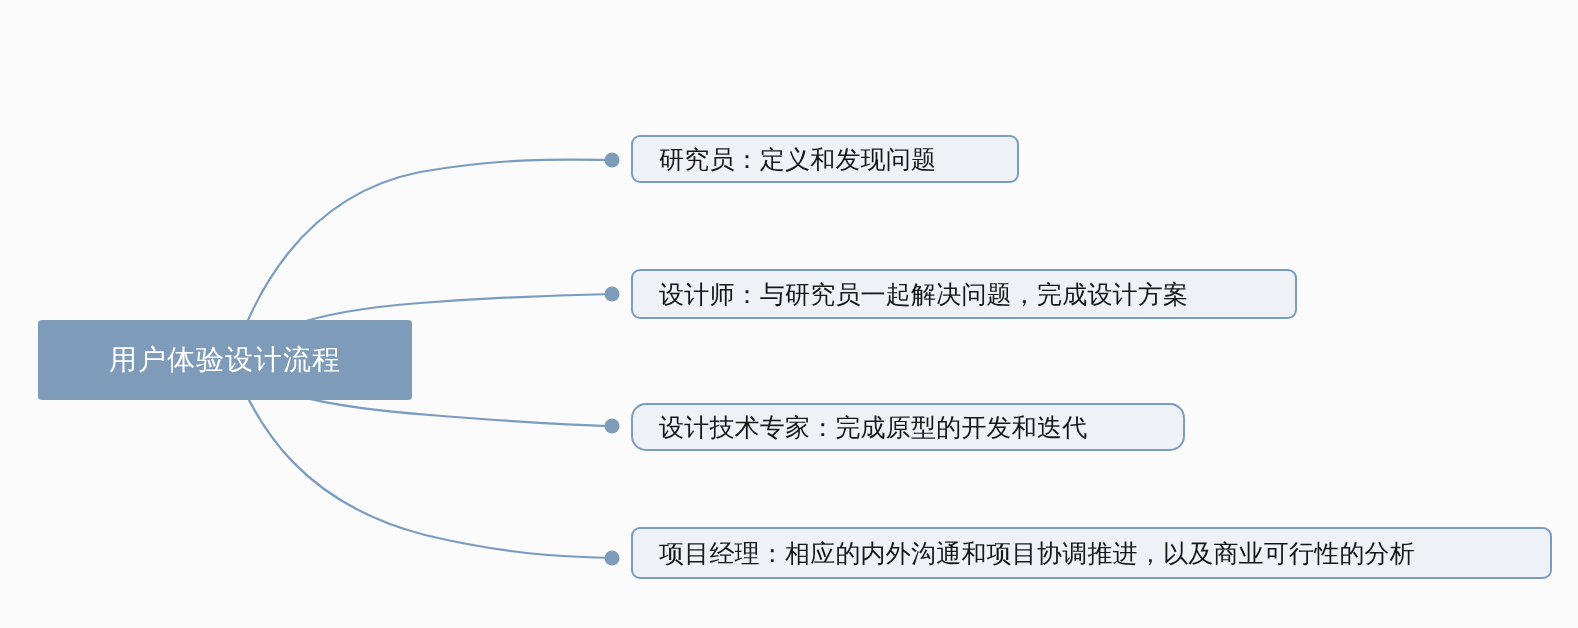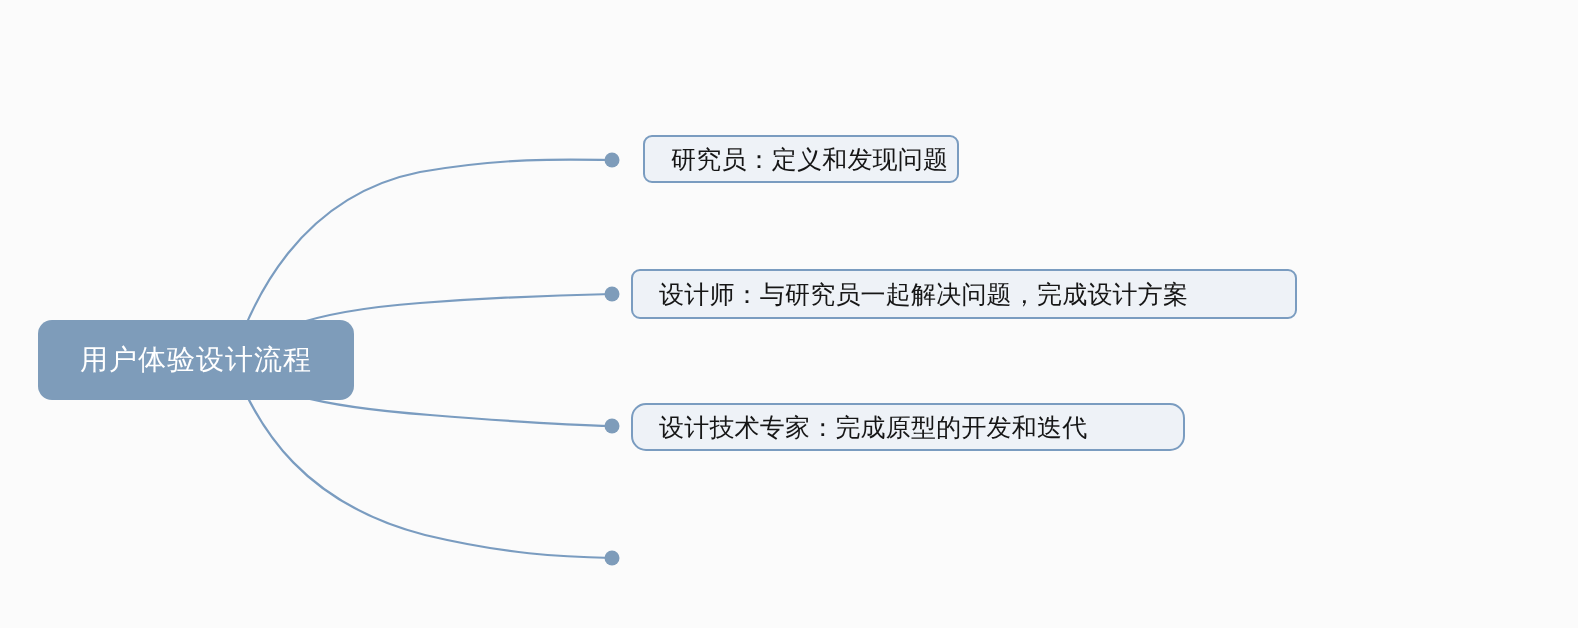--- a/index.html
+++ b/index.html
@@ -30,24 +30,24 @@
   .node {
     position: absolute;
     box-sizing: border-box;
     display: flex;
     align-items: center;
     z-index: 2;
   }
   .root-node {
     left: 38px;
     top: 320px;
-    width: 316px;
+    width: 374px;
     height: 80px;
     background: #7e9cba;
-    border-radius: 14px;
+    border-radius: 4px;
     justify-content: center;
     z-index: 3;
   }
   .root-label {
     color: #ffffff;
     font-size: 28px;
     letter-spacing: 1px;
     white-space: nowrap;
   }
   .child-node {
@@ -55,21 +55,21 @@
     border: 2px solid #7a9cc0;
     border-radius: 9px;
     padding: 0 26px;
   }
   .child-label {
     color: #161616;
     font-size: 25px;
     white-space: nowrap;
     letter-spacing: 0.2px;
   }
-  .child-1 { left: 631px; top: 135px; width: 316px; height: 48px; margin-left: 12px; }
+  .child-1 { left: 631px; top: 135px; width: 388px; height: 48px; }
   .child-2 { left: 631px; top: 269px; width: 666px; height: 50px; }
   .child-3 { left: 631px; top: 403px; width: 554px; height: 48px; border-radius: 15px; }
   .child-4 { left: 631px; top: 527px; width: 921px; height: 52px; }
 </style>
 </head>
 <body>
 
 <div id="mindmap">
 
   <svg id="edge-layer" viewBox="0 0 1578 628" width="1578" height="628" xmlns="http://www.w3.org/2000/svg">
@@ -96,14 +96,17 @@
   </div>
 
   <div class="node child-node child-2">
     <span class="child-label">设计师：与研究员一起解决问题，完成设计方案</span>
   </div>
 
   <div class="node child-node child-3">
     <span class="child-label">设计技术专家：完成原型的开发和迭代</span>
   </div>
 
+  <div class="node child-node child-4">
+    <span class="child-label">项目经理：相应的内外沟通和项目协调推进，以及商业可行性的分析</span>
+  </div>
 
 </div>
 
 </body></html>

